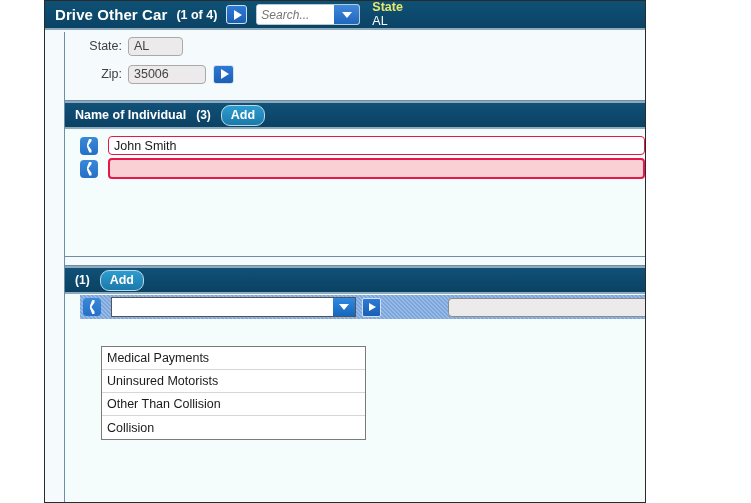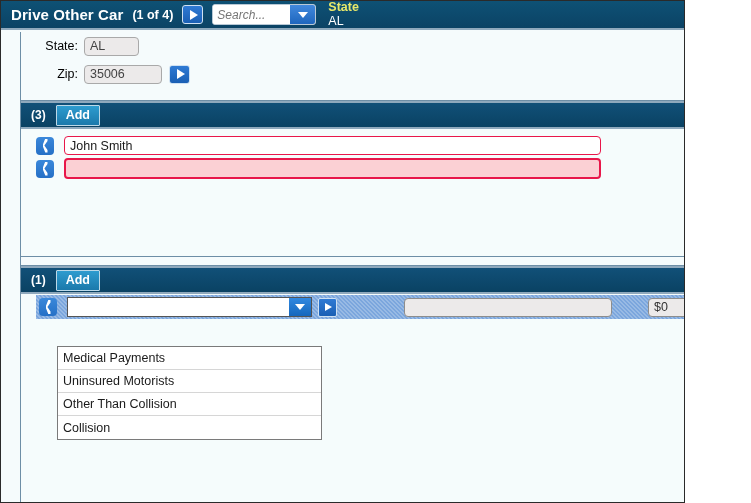--- a/index.html
+++ b/index.html
@@ -5,26 +5,27 @@
   html, body {
     margin: 0;
     padding: 0;
     background: #ffffff;
   }
   body {
     font-family: "Liberation Sans", sans-serif;
   }
   #app {
     position: relative;
-    width: 685px;
+    width: 602px;
     height: 503px;
     overflow: hidden;
     background: #f5fbfc;
     border: 1px solid #2a2a2a;
     box-sizing: border-box;
+    margin-left: 44px;
   }
 
   
   .topbar {
     position: absolute;
     left: 0; top: 0;
     width: 751px;
     height: 29px;
     background: #0d4a6b;
     background: linear-gradient(to bottom, #0e5175 0%, #0b4365 100%);
@@ -144,21 +145,21 @@
   .form-row {
     display: flex;
     align-items: center;
     height: 26px;
     margin-top: 2px;
   }
   .form-label {
     width: 57px;
     text-align: right;
     font-size: 12.5px;
-    color: #000000;
+    color: #404040;
     padding-right: 6px;
     white-space: nowrap;
   }
   .ro-field {
     height: 19px;
     background: #eceaea;
     border: 1px solid #a9a9a9;
     border-radius: 4px;
     font-size: 12.5px;
     color: #444444;
@@ -201,21 +202,21 @@
     margin-left: 10px;
     white-space: nowrap;
   }
   .btn-add {
     margin-left: 10px;
     height: 21px;
     padding: 0 9px;
     background: #2288bb;
     background: linear-gradient(to bottom, #2e9ccf 0%, #1b79ab 100%);
     border: 1px solid #bcd9e8;
-    border-radius: 1px;
+    border-radius: 9px;
     color: #ffffff;
     font-weight: bold;
     font-size: 12.5px;
     display: flex;
     align-items: center;
     box-sizing: border-box;
     cursor: pointer;
   }
 
   
@@ -438,20 +439,21 @@
       <span class="form-label">Zip:</span>
       <span class="ro-field zip">35006</span>
       <div class="btn-go" style="margin-left:7px;">
         <span class="tri"></span>
       </div>
     </div>
   </div>
 
   <div class="panel" style="left:19px; top:99px; width:732px; height:157px;">
     <div class="panel-head">
+      <span class="panel-head-title">Name of Individual</span>
       <span class="panel-head-count">(3)</span>
       <div class="btn-add">
         <span>Add</span>
       </div>
     </div>
 
     <div class="ind-rows">
       <div class="ind-row">
         <span class="chev"></span>
         <input class="ind-input" type="text" value="John Smith" style="">

